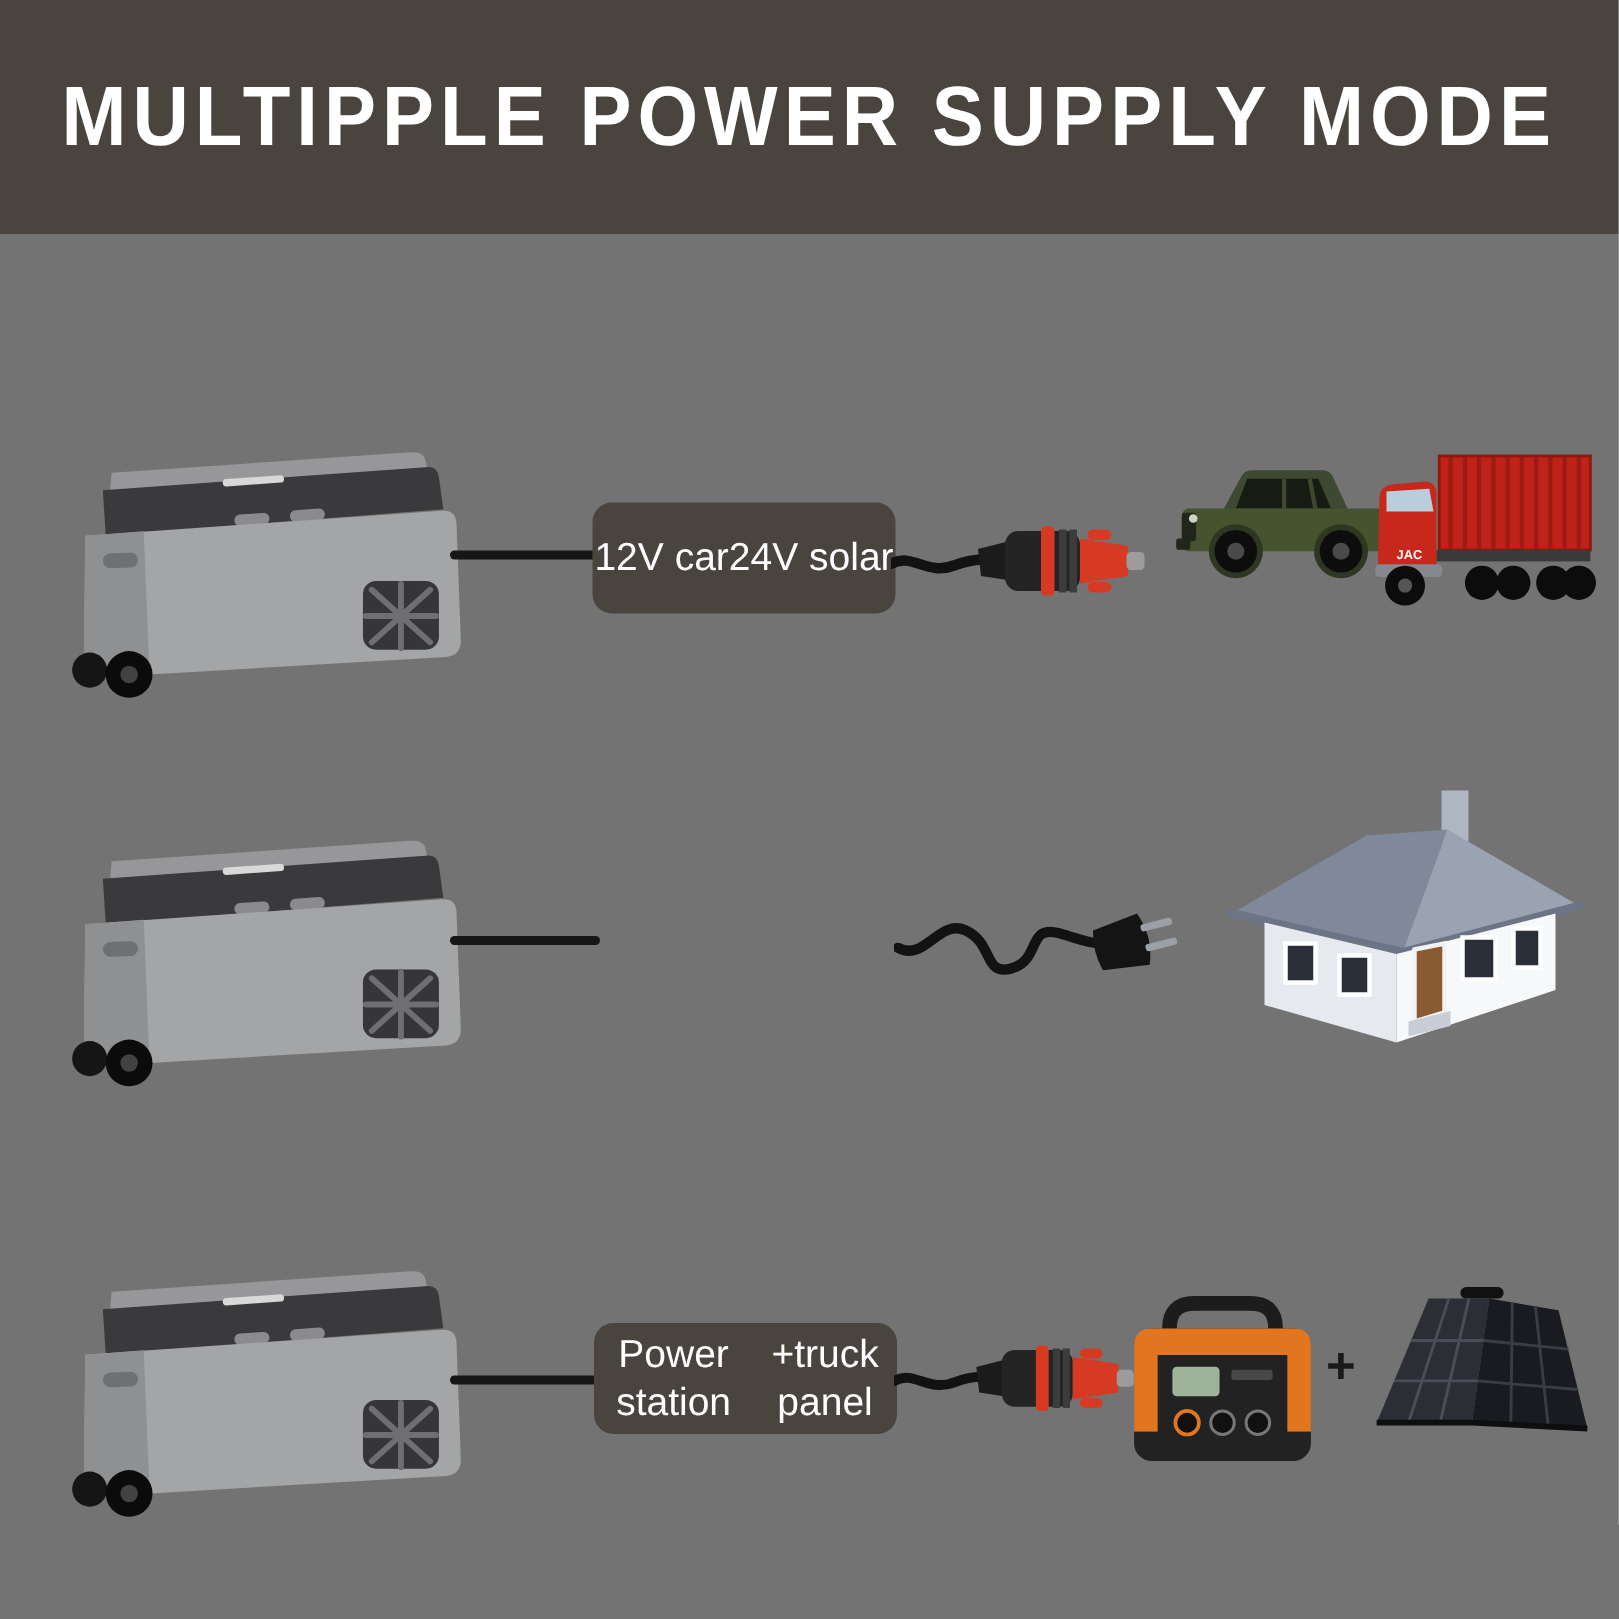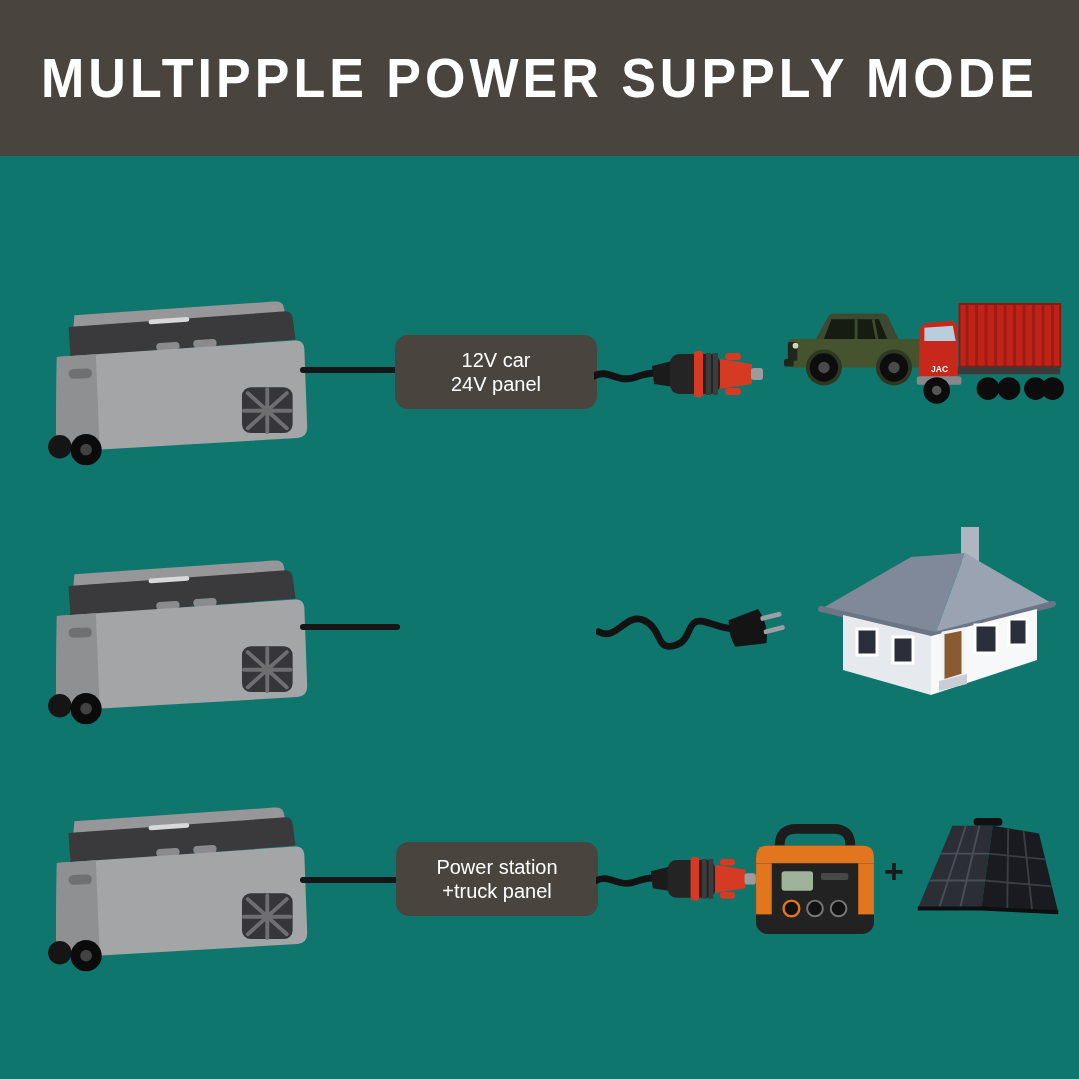--- a/index.html
+++ b/index.html
@@ -1,23 +1,23 @@
 <!DOCTYPE html>
 <html style="--header-bg: #4a443e; --label-bg: #4a443e; --label-text: #ffffff; --line-black: #161616; --accent-orange: #e2761f; --truck-red: #bf2318; --jeep-green: #46532f; --roof-gray: #7f899a;"><head>
 <meta charset="utf-8">
 <style>
   html,body{margin:0;padding:0;}
   body{background:#ffffff;font-family:"Liberation Sans",sans-serif;}
-  .canvas{position:relative;width:1079px;height:1079px;background:#0f766e;overflow:hidden;margin:0 auto;}
+  .canvas{position:relative;width:1079px;height:1079px;background:#737373;overflow:hidden;margin:0 auto;}
   .header{position:absolute;top:0;left:0;width:1079px;height:156px;background:var(--header-bg,#4a443e);display:flex;align-items:center;justify-content:center;}
   .title{color:#ffffff;font-size:52px;font-weight:700;letter-spacing:4px;white-space:nowrap;transform:scaleY(1.08);}
   .row{position:absolute;left:0;width:1079px;height:212px;}
   .art{position:absolute;display:block;}
   .connector{position:absolute;height:6px;border-radius:3px;background:var(--line-black,#161616);}
-  .label-box{position:absolute;width:202px;height:74px;background:var(--label-bg,#4a443e);color:var(--label-text,#ffffff);border-radius:13px;display:flex;flex-direction:column;align-items:center;justify-content:center;font-size:20px;line-height:1.22;text-align:center;}
+  .label-box{position:absolute;width:202px;height:74px;background:var(--label-bg,#4a443e);color:var(--label-text,#ffffff);border-radius:13px;display:flex;flex-direction:row;align-items:center;justify-content:center;font-size:26px;line-height:1.22;text-align:center;}
   .plus{position:absolute;font-size:34px;font-weight:700;color:#1a1a1a;}
 </style>
 </head>
 <body>
 
 <svg width="0" height="0" style="position:absolute" aria-hidden="true">
   <defs>
     <g id="fridge-art">
       <path d="M62 21 L266 7 Q276 6 277 13 L278 18 L61 33 Z" fill="#97979a"></path>
       <path d="M56 33 L279 17 Q285 17 286 24 L289 46 L58 64 Z" fill="#3a3a3c"></path>
@@ -54,21 +54,21 @@
     <h1 class="title">MULTIPPLE POWER SUPPLY MODE</h1>
   </header>
 
   <section class="row" style="top:288px">
     <svg class="art" style="left:14px;top:6px" width="302" height="172" viewBox="0 0 310 175">
         <use href="#fridge-art"></use>
       </svg>
     <div class="connector" style="left:300px;top:79px;width:100px"></div>
     <div class="label-box" style="left:395px;top:47px">
       <span>12V car</span>
-      <span>24V panel</span>
+      <span>24V solar</span>
     </div>
     <svg class="art" style="left:594px;top:52px" width="185" height="62" viewBox="0 0 185 62">
         <use href="#plug12v-art"></use>
       </svg>
     <svg class="art" style="left:782px;top:16px" width="152" height="90" viewBox="0 0 160 95">
       <path d="M34 40 L48 14 Q50 10 56 10 L104 10 Q110 10 112 14 L124 40 Z" fill="#3d4930"></path>
       <path d="M52 16 L102 16 L111 37 L44 37 Z" fill="#171c12"></path>
       <path d="M78 16 L78 37 M96 16 L100 37" stroke="#3d4930" stroke-width="3"></path>
       <rect x="6" y="37" width="150" height="30" rx="5" fill="#46532f"></rect>
       <rect x="2" y="58" width="10" height="8" rx="2" fill="#20271a"></rect>
@@ -121,21 +121,21 @@
       <path d="M118 133 L224 106 L224 157 L118 192 Z" fill="#f7f8fa"></path>
       <rect x="44" y="126" width="20" height="26" fill="#2a2f3a" stroke="#ffffff" stroke-width="3"></rect>
       <rect x="80" y="134" width="20" height="26" fill="#2a2f3a" stroke="#ffffff" stroke-width="3"></rect>
       <rect x="162" y="122" width="22" height="28" fill="#2a2f3a" stroke="#ffffff" stroke-width="3"></rect>
       <rect x="196" y="116" width="18" height="26" fill="#2a2f3a" stroke="#ffffff" stroke-width="3"></rect>
       <path d="M130 130 L150 126 L150 172 L130 178 Z" fill="#8a5a33" stroke="#f1f2f4" stroke-width="3"></path>
       <path d="M126 178 L154 171 L154 181 L126 188 Z" fill="#c9ced6"></path>
     </svg>
   </section>
 
-  <section class="row" style="top:792px">
+  <section class="row" style="top:832px">
     <svg class="art" style="left:14px;top:8px" width="302" height="172" viewBox="0 0 310 175">
         <use href="#fridge-art"></use>
       </svg>
     <div class="connector" style="left:300px;top:85px;width:100px"></div>
     <div class="label-box" style="left:396px;top:50px">
       <span>Power station</span>
       <span>+truck panel</span>
     </div>
     <svg class="art" style="left:596px;top:54px" width="175" height="60" viewBox="0 0 185 62">
         <use href="#plug12v-art"></use>

